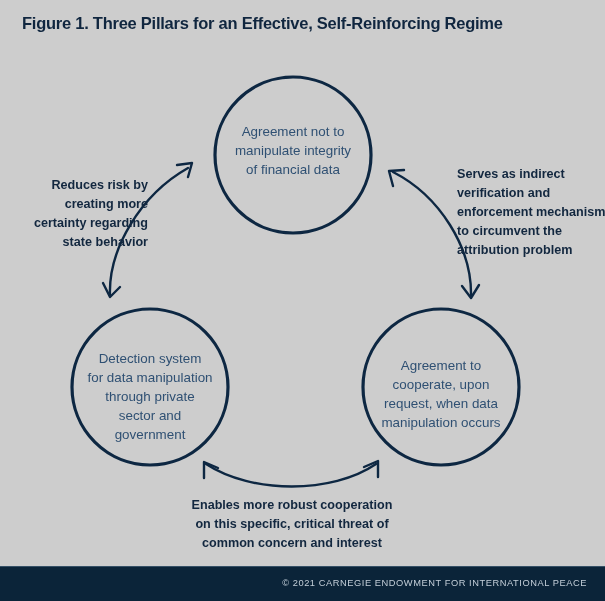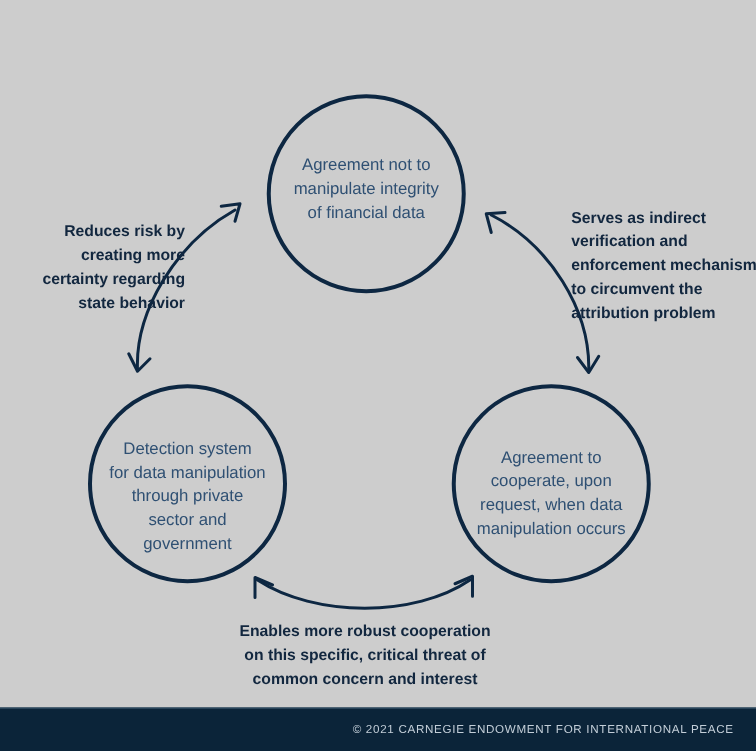--- a/index.html
+++ b/index.html
@@ -85,20 +85,21 @@
     letter-spacing: 0.55px;
     color: #c3ced8;
     white-space: nowrap;
   }
 </style>
 </head>
 <body>
 
 <div id="figure-root">
 
+  <div id="figure-title">Figure 1. Three Pillars for an Effective, Self-Reinforcing Regime</div>
 
   <svg id="diagram-svg" viewBox="0 0 605 601">
 
     <circle class="node-circle" cx="293" cy="155" r="78"></circle>
     <circle class="node-circle" cx="150" cy="387" r="78"></circle>
     <circle class="node-circle" cx="441" cy="387" r="78"></circle>
 
     <g>
       <text class="node-text" x="293" y="136">Agreement not to</text>
       <text class="node-text" x="293" y="155">manipulate integrity</text>

